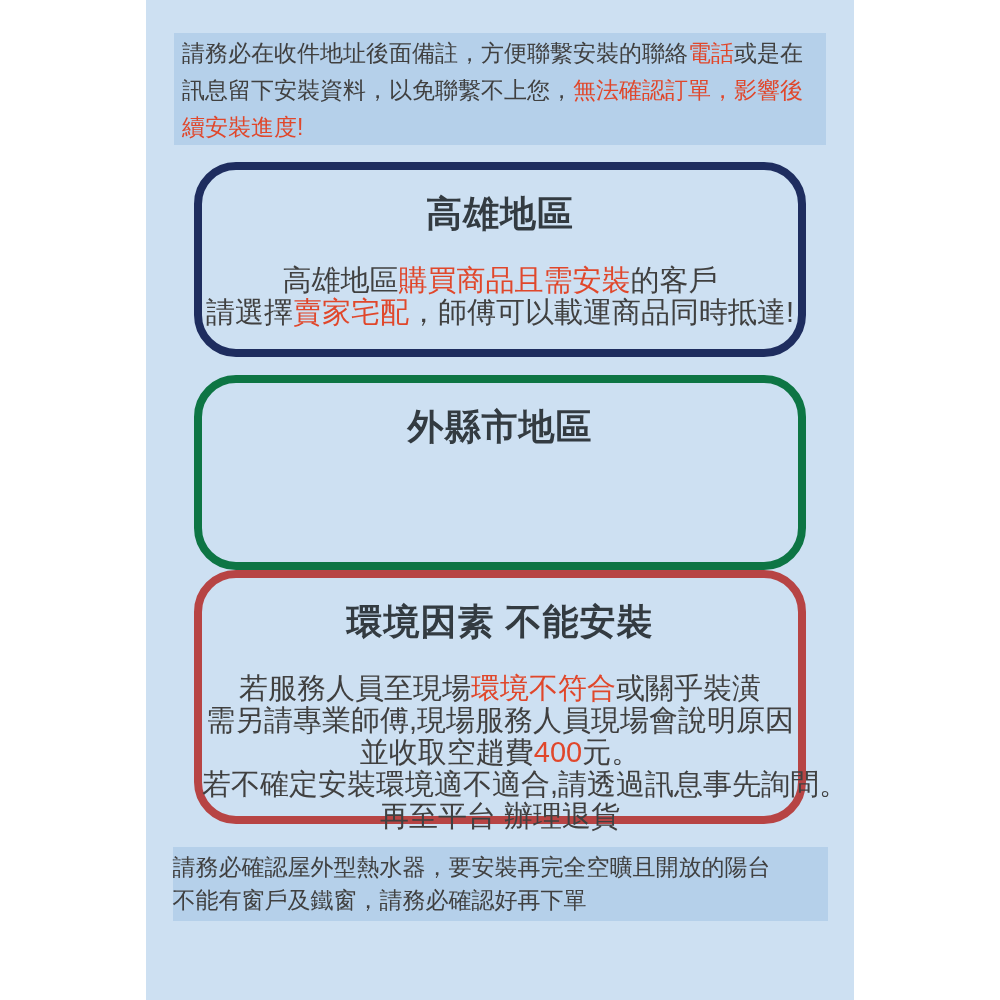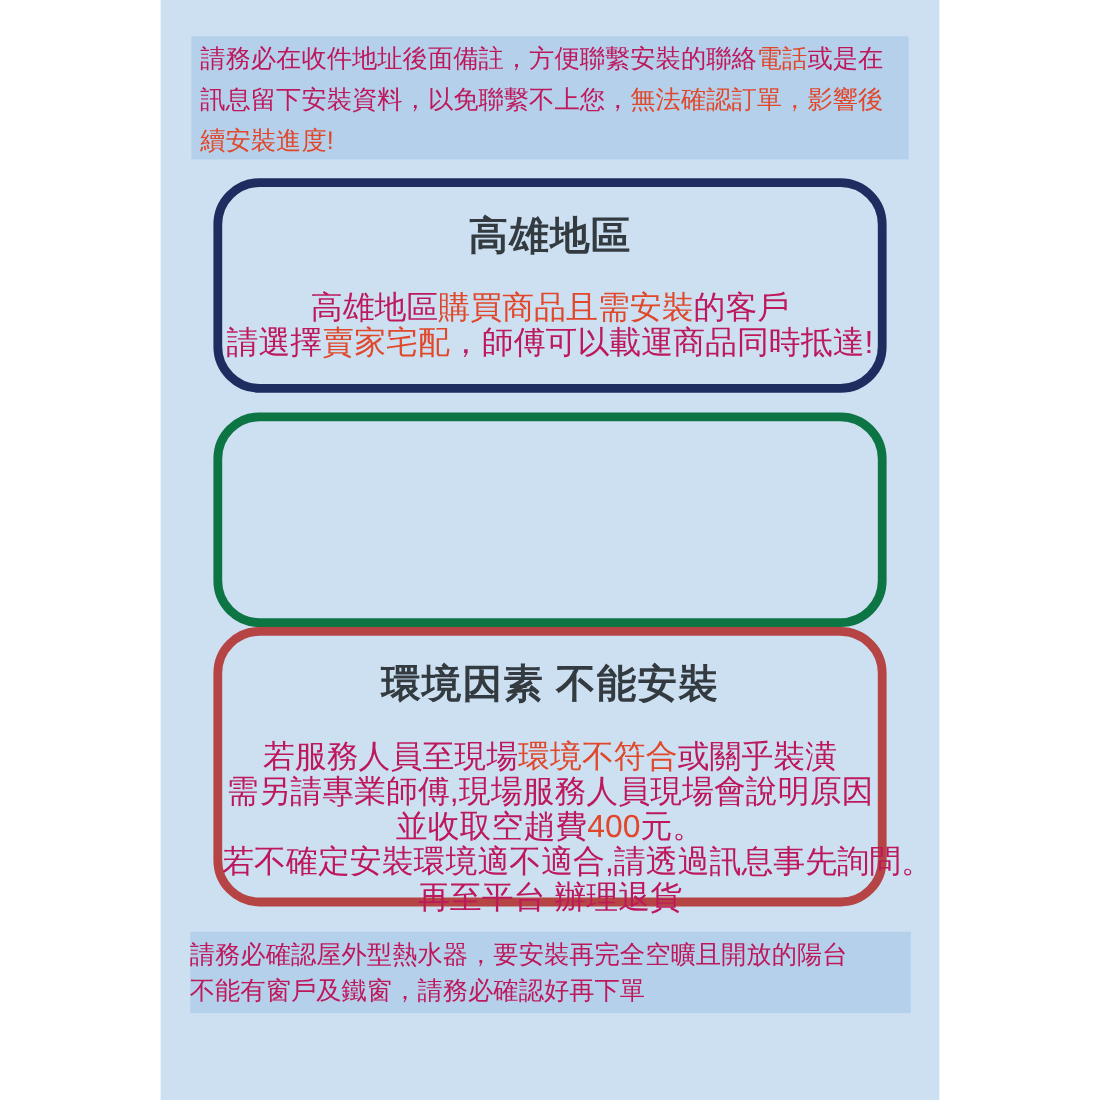--- a/index.html
+++ b/index.html
@@ -59,21 +59,21 @@
     letter-spacing: 1px;
   }
   .box .box-body {
     margin-top: 28px;
     font-size: 29px;
     line-height: 32px;
   }
   #box-kaohsiung { margin-top: 17px; height: 195px; }
   #box-outer     { margin-top: 18px; height: 195px; }
   #box-env       { height: 254px; }
-  .dark { color: #be185d; }
+  .dark { color: #404040; }
   .red  { color: #e0472b; }
   .line { white-space: nowrap; }
 </style>
 </head>
 <body>
 
 <div class="page">
 
   <div class="notice top-notice">
       <div class="line"><span class="dark">請務必在收件地址後面備註，方便聯繫安裝的聯絡</span><span class="red">電話</span><span class="dark">或是在</span></div>
@@ -83,20 +83,21 @@
 
   <div class="box" id="box-kaohsiung" style="border-color: rgb(30, 45, 95);">
     <h2>高雄地區</h2>
     <div class="box-body">
         <div class="line"><span class="dark">高雄地區</span><span class="red">購買商品且需安裝</span><span class="dark">的客戶</span></div>
         <div class="line"><span class="dark">請選擇</span><span class="red">賣家宅配</span><span class="dark">，師傅可以載運商品同時抵達!</span></div>
       </div>
   </div>
 
   <div class="box" id="box-outer" style="border-color: rgb(13, 117, 68);">
+    <h2>外縣市地區</h2>
   </div>
 
   <div class="box" id="box-env" style="border-color: rgb(183, 68, 68);">
     <h2>環境因素 不能安裝</h2>
     <div class="box-body">
         <div class="line"><span class="dark">若服務人員至現場</span><span class="red">環境不符合</span><span class="dark">或關乎裝潢</span></div>
         <div class="line"><span class="dark">需另請專業師傅,現場服務人員現場會說明原因</span></div>
         <div class="line"><span class="dark">並收取空趙費</span><span class="red">400</span><span class="dark">元。</span></div>
         <div class="line"><span class="dark">若不確定安裝環境適不適合,請透過訊息事先詢問。</span></div>
         <div class="line"><span class="dark">再至平台 辦理退貨</span></div>

